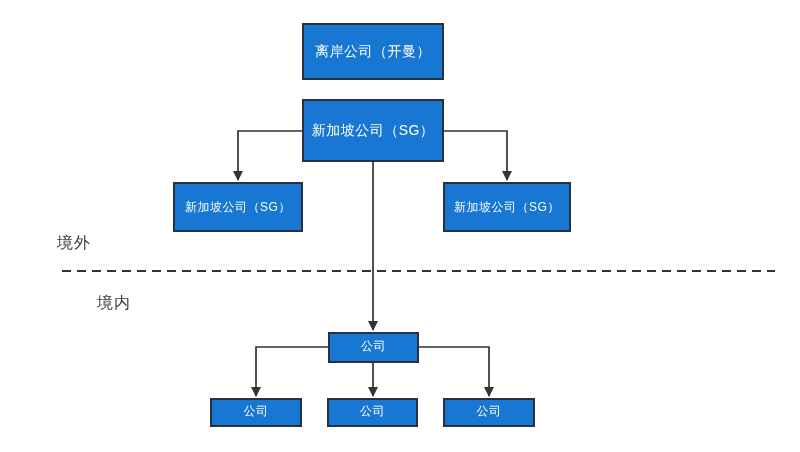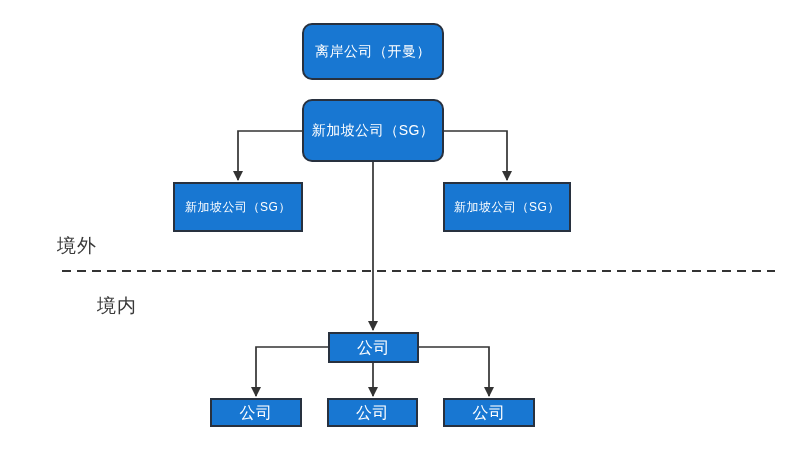--- a/index.html
+++ b/index.html
@@ -32,38 +32,38 @@
     background:var(--node-fill);
     border:2px solid var(--node-border);
     color:var(--node-text);
     display:flex;
     align-items:center;
     justify-content:center;
     text-align:center;
     line-height:1.2;
     letter-spacing:0.5px;
   }
-  .node-lg{font-size:14px;border-radius:10px;}
+  .node-lg{font-size:14px;}
   .node-md{font-size:12px;}
-  .node-sm{font-size:16px;}
+  .node-sm{font-size:12px;font-family:Liberation Mono, monospace;}
 
   #node-offshore        {left:302px;top:23px; width:142px;height:57px;}
   #node-sg-parent       {left:302px;top:99px; width:142px;height:63px;}
   #node-sg-left         {left:173px;top:182px;width:130px;height:50px;}
   #node-sg-right        {left:443px;top:182px;width:128px;height:50px;}
   #node-domestic-parent {left:328px;top:332px;width:91px; height:31px;}
   #node-domestic-1      {left:210px;top:398px;width:92px; height:29px;}
   #node-domestic-2      {left:327px;top:398px;width:91px; height:29px;}
   #node-domestic-3      {left:443px;top:398px;width:92px; height:29px;}
 
   .region-label{
     position:absolute;
     left:57px;
     color:var(--label-text);
-    font-size:19px;
+    font-size:16px;
     letter-spacing:1px;
   }
   #label-offshore{top:233px;}
   #label-onshore {top:293px;margin-left:40px;}
 </style>
 </head>
 <body>
 
 <div class="canvas">
 

